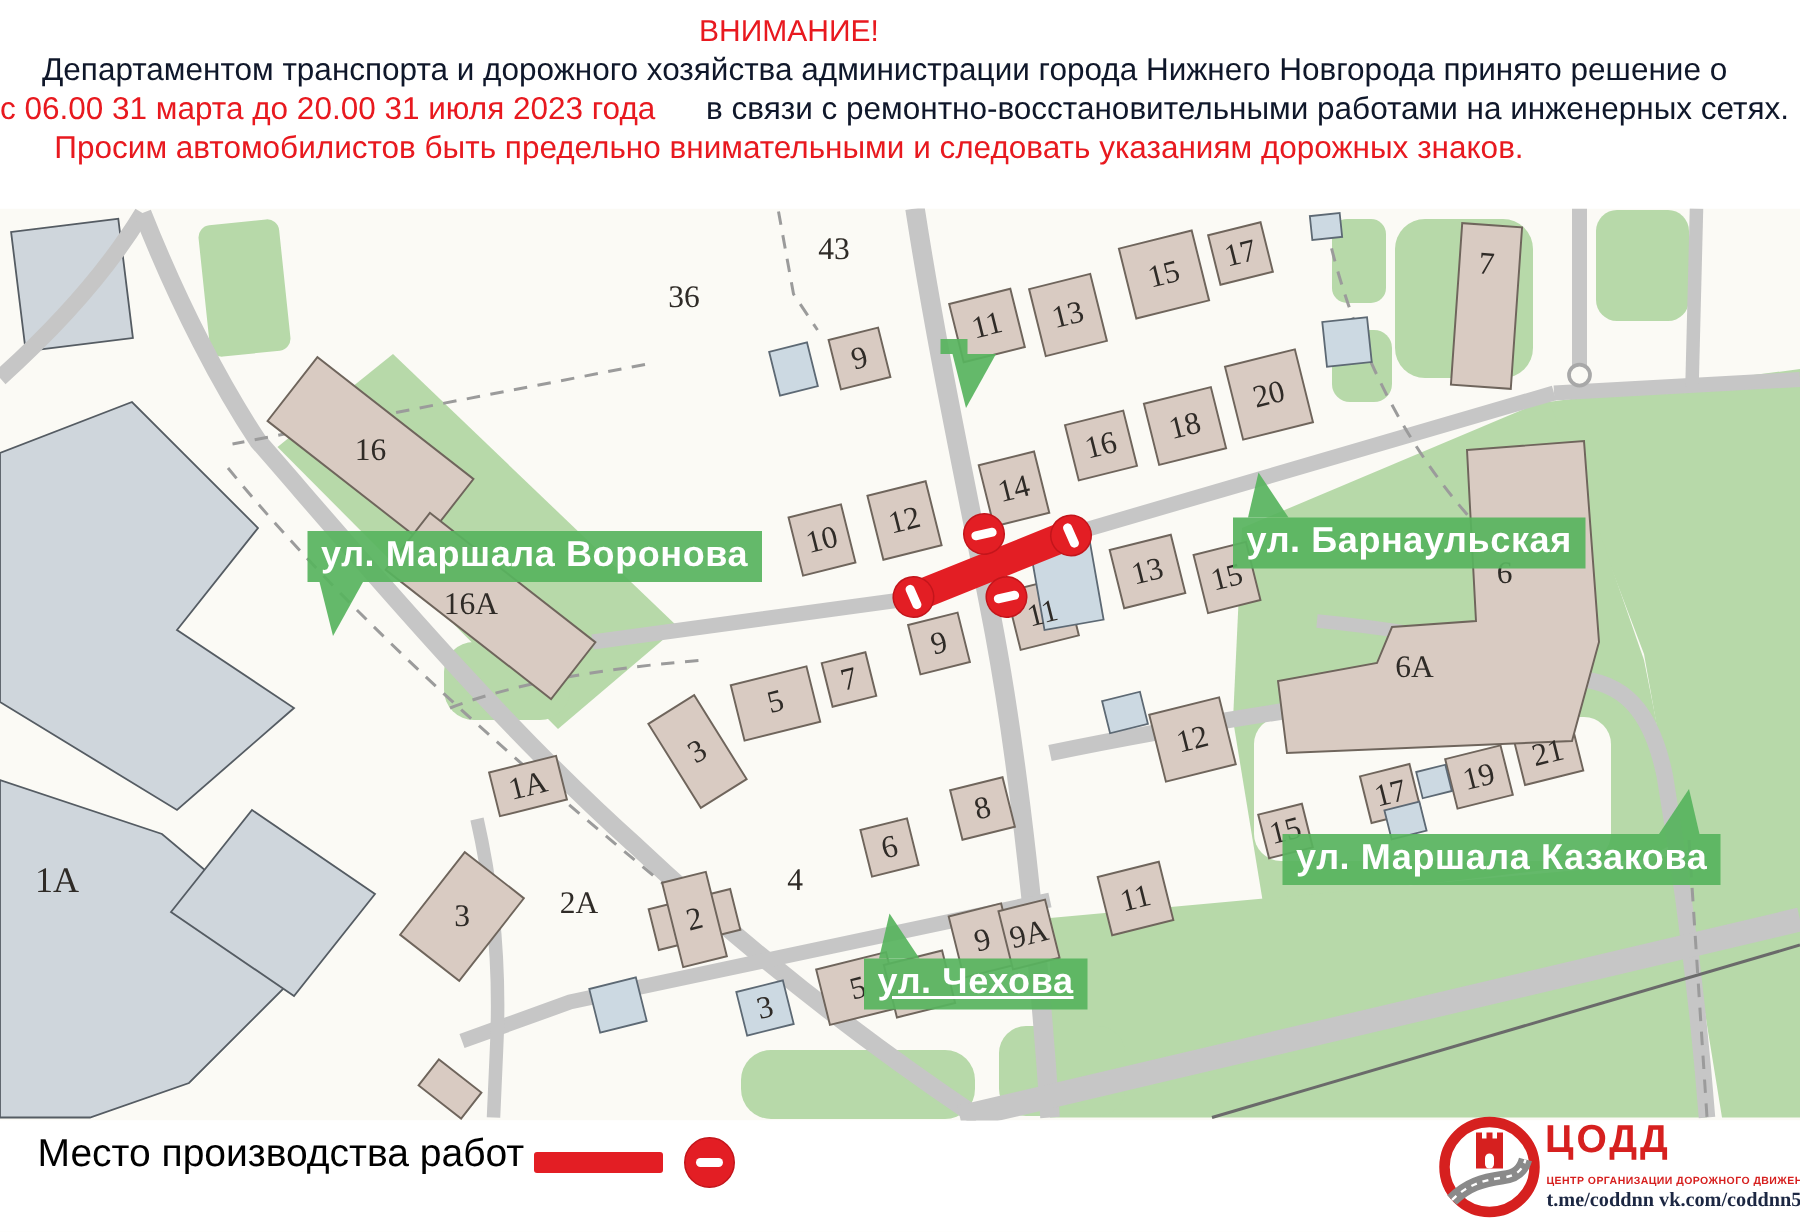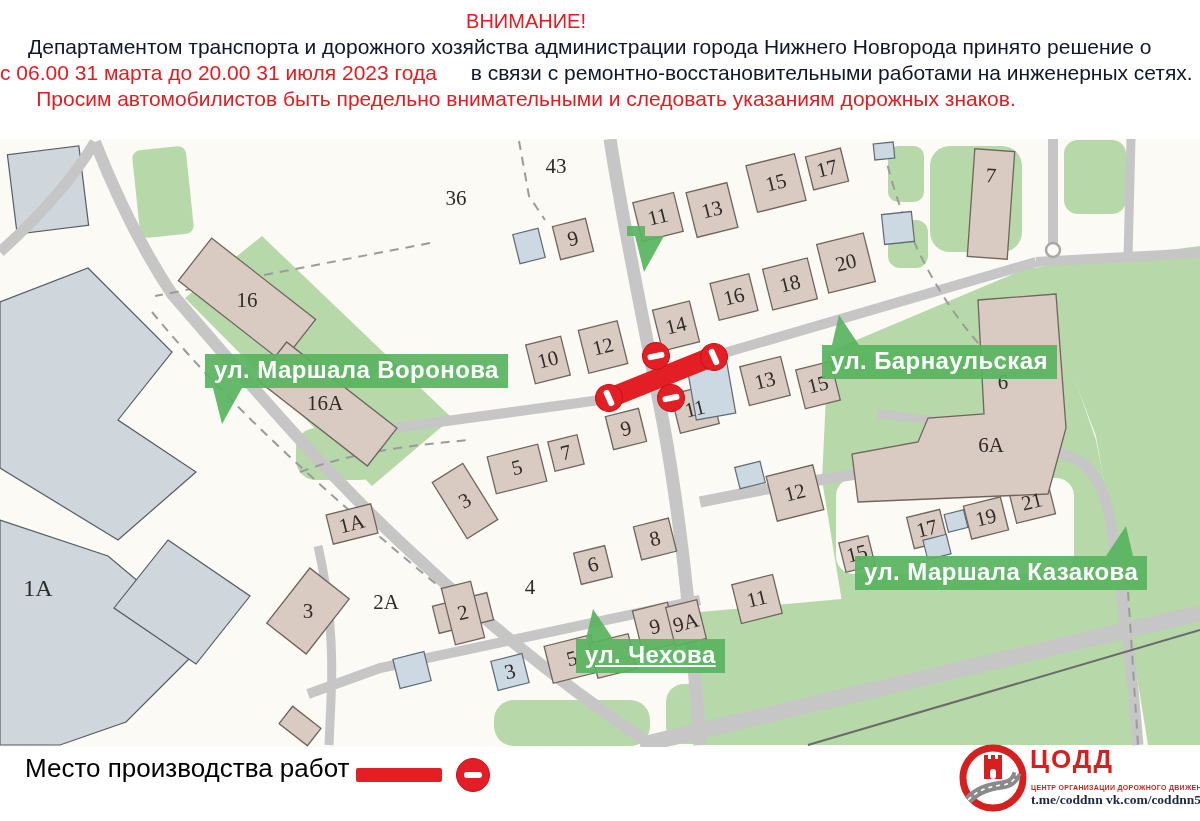--- a/index.html
+++ b/index.html
@@ -204,38 +204,38 @@
       <span class="house-num" style="left: 776px; top: 183px; transform: translate(-50%, -50%) rotate(-14deg);">15</span>
       <span class="house-num" style="left: 827px; top: 169px; transform: translate(-50%, -50%) rotate(-14deg);">17</span>
       <span class="house-num" style="left: 991px; top: 176px; transform: translate(-50%, -50%) rotate(4deg);">7</span>
       <span class="house-num" style="left: 846px; top: 263px; transform: translate(-50%, -50%) rotate(-14deg);">20</span>
       <span class="house-num" style="left: 790px; top: 284px; transform: translate(-50%, -50%) rotate(-14deg);">18</span>
       <span class="house-num" style="left: 734px; top: 297px; transform: translate(-50%, -50%) rotate(-14deg);">16</span>
       <span class="house-num" style="left: 676px; top: 326px; transform: translate(-50%, -50%) rotate(-14deg);">14</span>
       <span class="house-num" style="left: 603px; top: 347px; transform: translate(-50%, -50%) rotate(-14deg);">12</span>
       <span class="house-num" style="left: 548px; top: 360px; transform: translate(-50%, -50%) rotate(-14deg);">10</span>
       <span class="house-num" style="left: 247px; top: 300px; transform: translate(-50%, -50%) rotate(0deg);">16</span>
-      <span class="house-num" style="left: 325px; top: 403px; transform: translate(-50%, -50%) rotate(0deg);">16А</span>
+      <span class="house-num" style="left: 314px; top: 403px; transform: translate(-50%, -50%) rotate(0deg);">16А</span>
       <span class="house-num" style="left: 38px; top: 588px; font-size: 24px; transform: translate(-50%, -50%) rotate(0deg);">1А</span>
       <span class="house-num" style="left: 308px; top: 611px; transform: translate(-50%, -50%) rotate(0deg);">3</span>
       <span class="house-num" style="left: 352px; top: 524px; transform: translate(-50%, -50%) rotate(-14deg);">1А</span>
       <span class="house-num" style="left: 386px; top: 602px; transform: translate(-50%, -50%) rotate(0deg);">2А</span>
       <span class="house-num" style="left: 463px; top: 613px; transform: translate(-50%, -50%) rotate(-14deg);">2</span>
       <span class="house-num" style="left: 465px; top: 501px; transform: translate(-50%, -50%) rotate(-30deg);">3</span>
       <span class="house-num" style="left: 517px; top: 468px; transform: translate(-50%, -50%) rotate(-14deg);">5</span>
       <span class="house-num" style="left: 566px; top: 453px; transform: translate(-50%, -50%) rotate(-14deg);">7</span>
       <span class="house-num" style="left: 626px; top: 429px; transform: translate(-50%, -50%) rotate(-14deg);">9</span>
       <span class="house-num" style="left: 695px; top: 409px; transform: translate(-50%, -50%) rotate(-14deg);">11</span>
       <span class="house-num" style="left: 765px; top: 381px; transform: translate(-50%, -50%) rotate(-14deg);">13</span>
       <span class="house-num" style="left: 818px; top: 385px; transform: translate(-50%, -50%) rotate(-14deg);">15</span>
       <span class="house-num" style="left: 530px; top: 587px; transform: translate(-50%, -50%) rotate(0deg);">4</span>
       <span class="house-num" style="left: 593px; top: 565px; transform: translate(-50%, -50%) rotate(-14deg);">6</span>
       <span class="house-num" style="left: 655px; top: 539px; transform: translate(-50%, -50%) rotate(-14deg);">8</span>
       <span class="house-num" style="left: 795px; top: 493px; transform: translate(-50%, -50%) rotate(-14deg);">12</span>
-      <span class="house-num" style="left: 943px; top: 445px; transform: translate(-50%, -50%) rotate(0deg); margin-left: 48px;">6А</span>
+      <span class="house-num" style="left: 943px; top: 445px; transform: translate(-50%, -50%) rotate(0deg);">6А</span>
       <span class="house-num" style="left: 1003px; top: 382px; transform: translate(-50%, -50%) rotate(0deg);">6</span>
       <span class="house-num" style="left: 857px; top: 554px; transform: translate(-50%, -50%) rotate(-14deg);">15</span>
       <span class="house-num" style="left: 927px; top: 529px; transform: translate(-50%, -50%) rotate(-14deg);">17</span>
       <span class="house-num" style="left: 986px; top: 518px; transform: translate(-50%, -50%) rotate(-14deg);">19</span>
       <span class="house-num" style="left: 1032px; top: 502px; transform: translate(-50%, -50%) rotate(-14deg);">21</span>
       <span class="house-num" style="left: 757px; top: 599px; transform: translate(-50%, -50%) rotate(-14deg);">11</span>
       <span class="house-num" style="left: 655px; top: 627px; transform: translate(-50%, -50%) rotate(-14deg);">9</span>
       <span class="house-num" style="left: 686px; top: 623px; transform: translate(-50%, -50%) rotate(-14deg);">9А</span>
       <span class="house-num" style="left: 572px; top: 659px; transform: translate(-50%, -50%) rotate(-14deg);">5</span>
       <span class="house-num" style="left: 510px; top: 672px; transform: translate(-50%, -50%) rotate(-14deg);">3</span>

